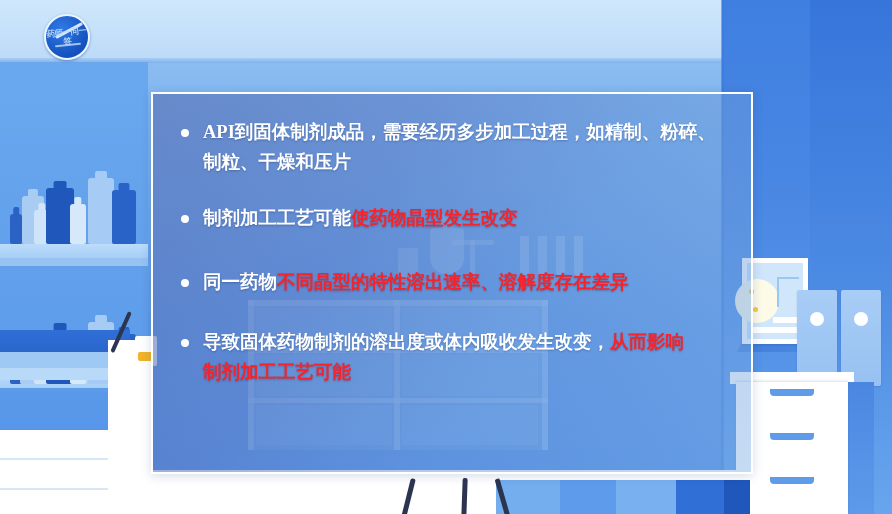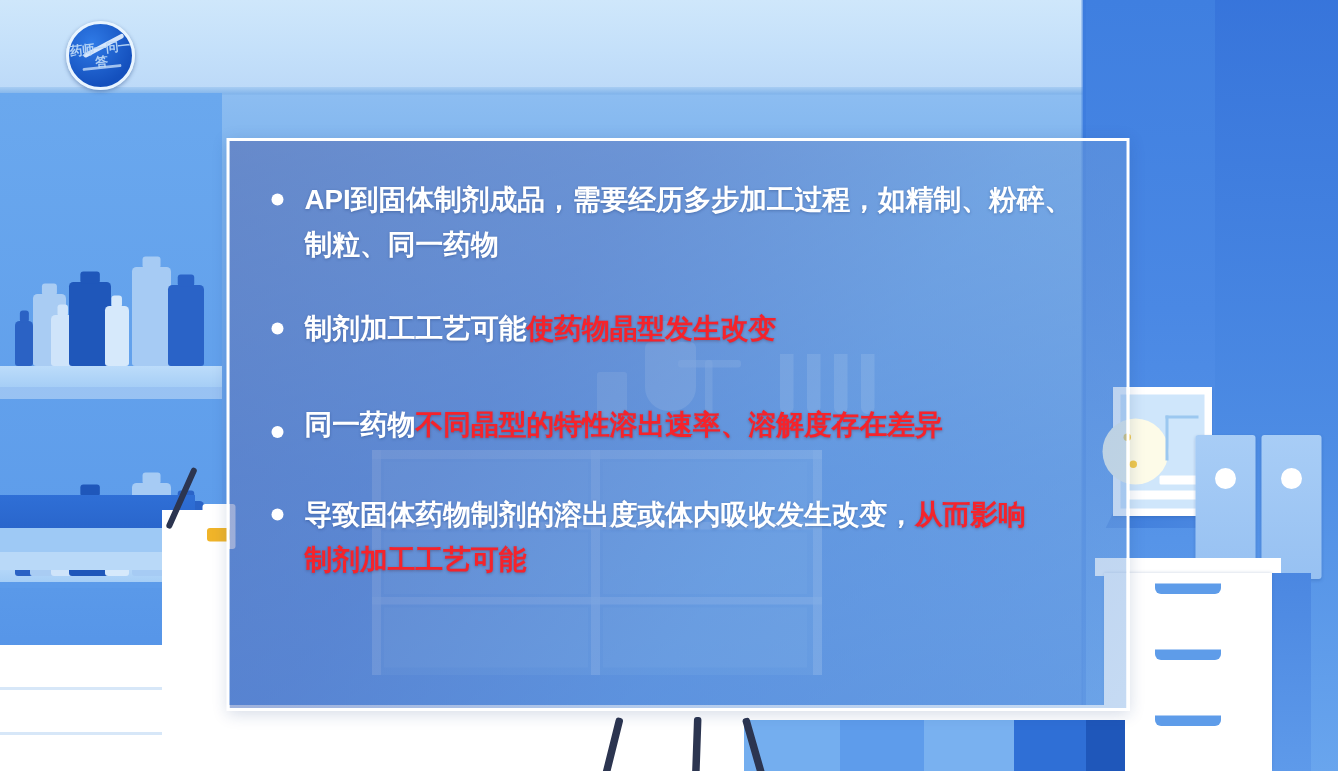--- a/index.html
+++ b/index.html
@@ -126,25 +126,25 @@
   .panel{position:absolute;left:151px;top:92px;width:602px;height:382px;box-sizing:border-box;
     border:2.5px solid #ffffff;
     background:linear-gradient(125deg,rgba(86,110,180,.62) 0%,rgba(92,124,196,.58) 34%,
                rgba(104,150,216,.50) 62%,rgba(124,172,228,.44) 100%);
     box-shadow:0 2px 10px rgba(20,55,120,.18);}
   .panel-inner{position:absolute;left:28px;top:24px;right:22px;}
   .blk{display:flex;align-items:flex-start;}
   .dot{flex:0 0 auto;width:8px;height:8px;border-radius:50%;background:#ffffff;
     margin:11px 14px 0 0;}
   .txt{font-size:18.5px;font-weight:bold;line-height:1.62;color:#ffffff;
-    text-shadow:0 1px 2px rgba(20,45,100,.35);}
+    text-shadow:0 1px 2px rgba(20,45,100,.35);font-family:Liberation Serif, serif;}
   .hl{color:#f5232b;text-shadow:0 1px 2px rgba(60,10,20,.30);}
   .b1{margin-bottom:26px;}
   .b2{margin-bottom:34px;}
-  .b3{margin-bottom:30px;align-items:center;}
+  .b3{margin-bottom:30px;}
 </style>
 </head>
 <body>
 
 <div class="stage">
 
   <div class="bg-base"></div>
   <div class="bg-topband"></div>
   <div class="bg-topband-edge"></div>
 
@@ -265,21 +265,21 @@
   <div class="stand-leg" style="left:462px;top:478px;transform:rotate(2deg);"></div>
   <div class="stand-leg" style="left:500px;top:478px;transform:rotate(-16deg);"></div>
 
   <div class="panel">
     <div class="panel-inner">
 
       <div class="blk b1">
         <div class="dot"></div>
         <div class="txt">
           <span>API到固体制剂成品，需要经历多步加工过程，如精制、粉碎、</span><br>
-          <span>制粒、同一药物</span>
+          <span>制粒、干燥和压片</span>
         </div>
       </div>
 
       <div class="blk b2">
         <div class="dot"></div>
         <div class="txt">
           <span>制剂加工工艺可能</span><span class="hl">使药物晶型发生改变</span>
         </div>
       </div>
 

